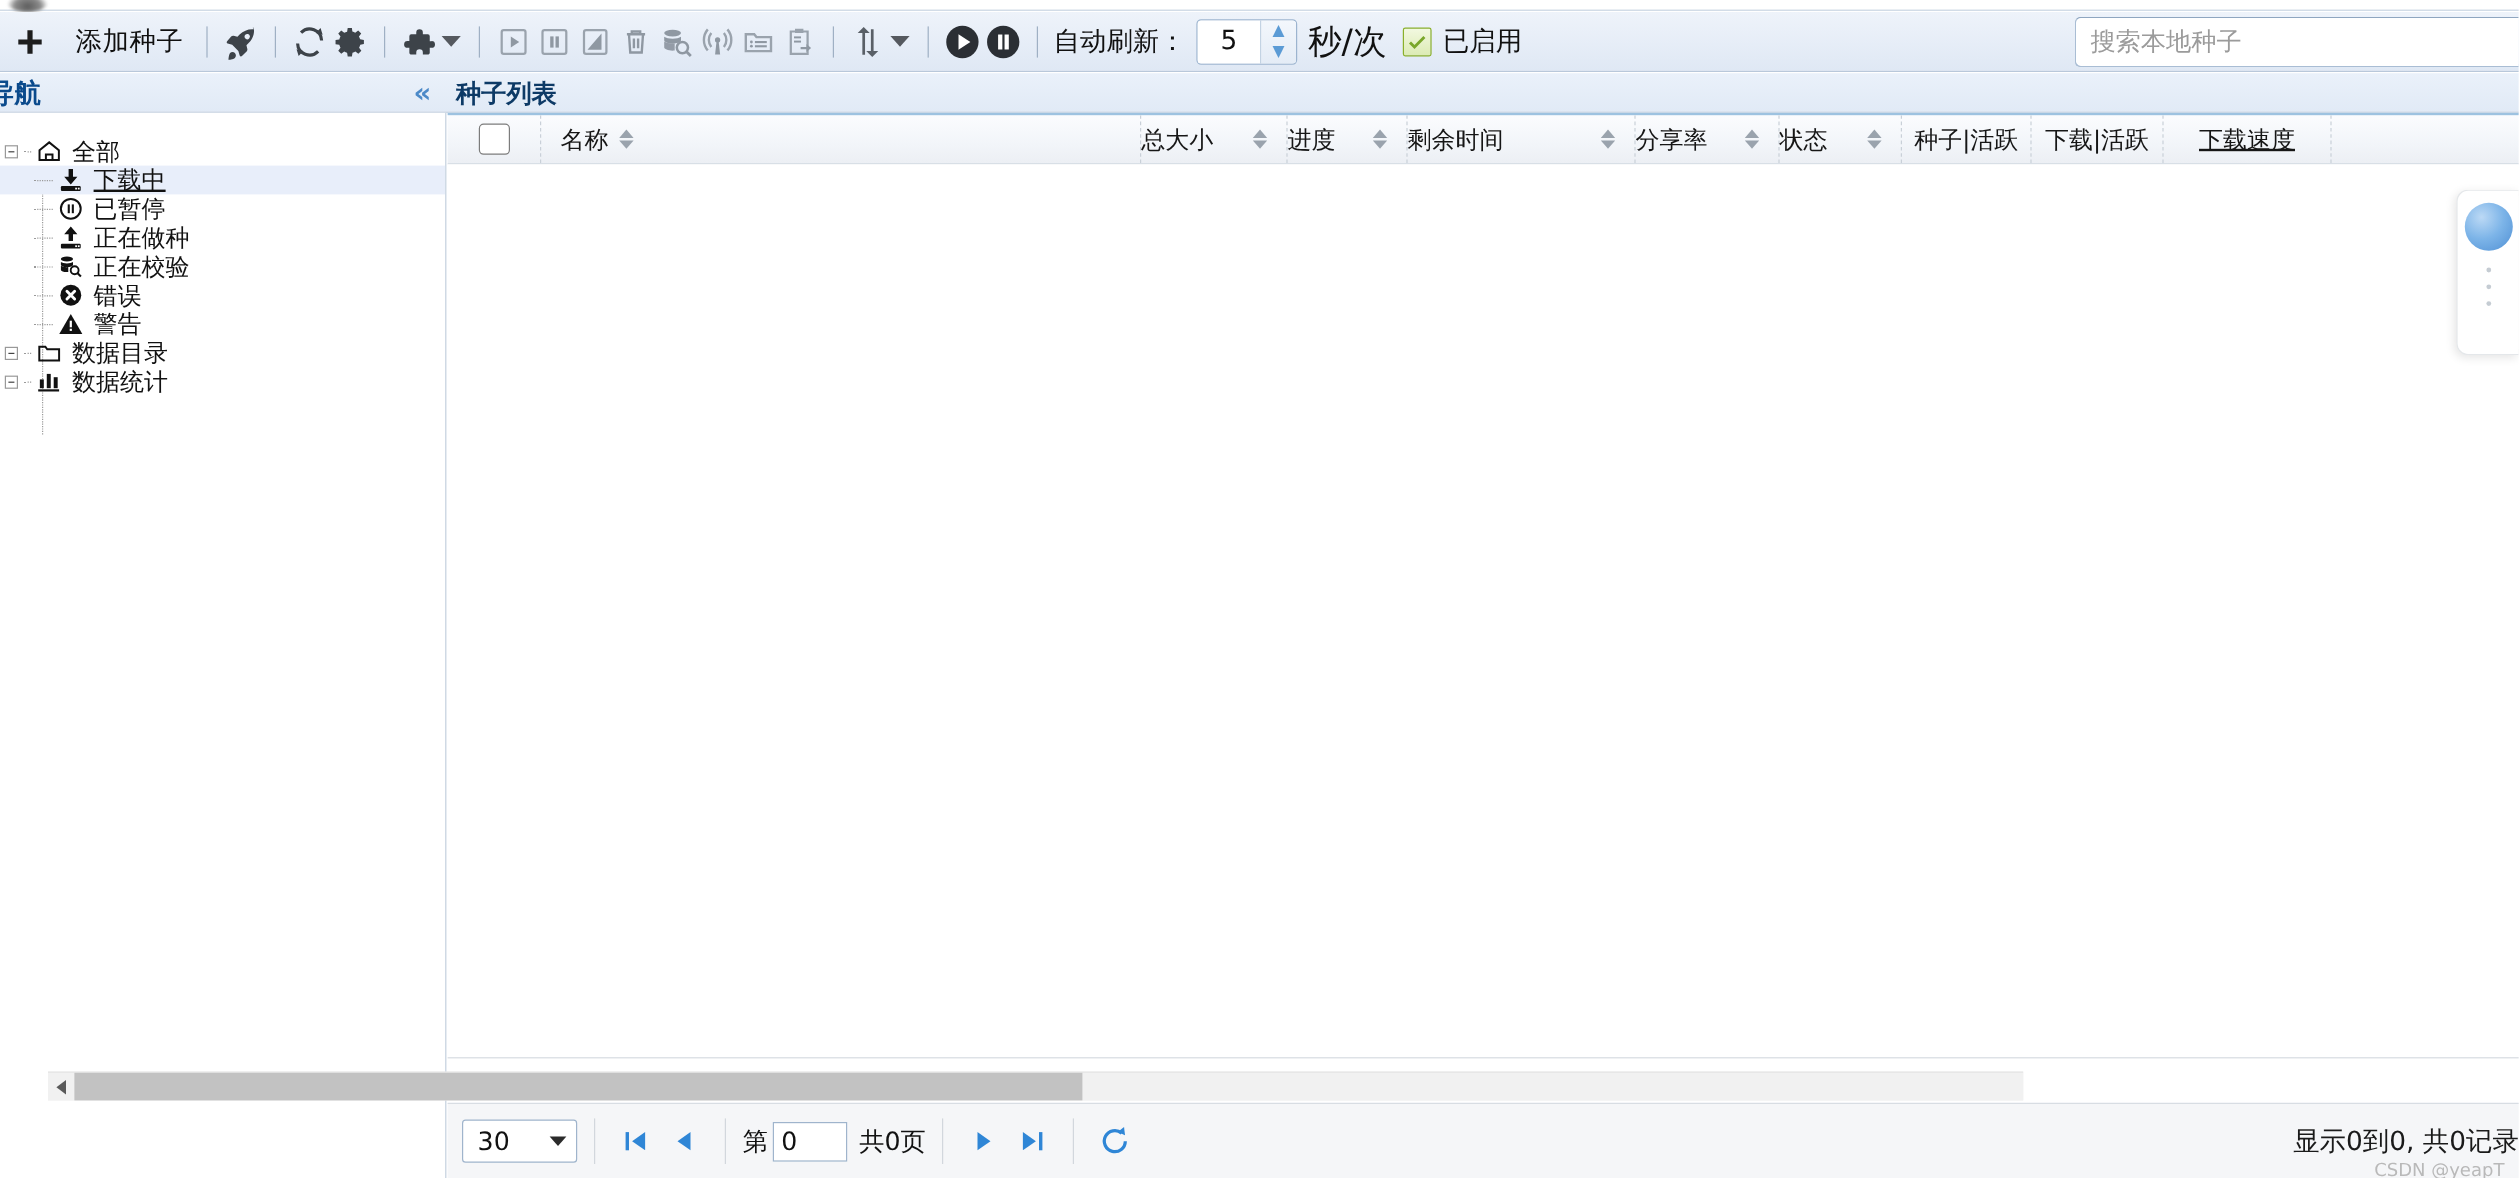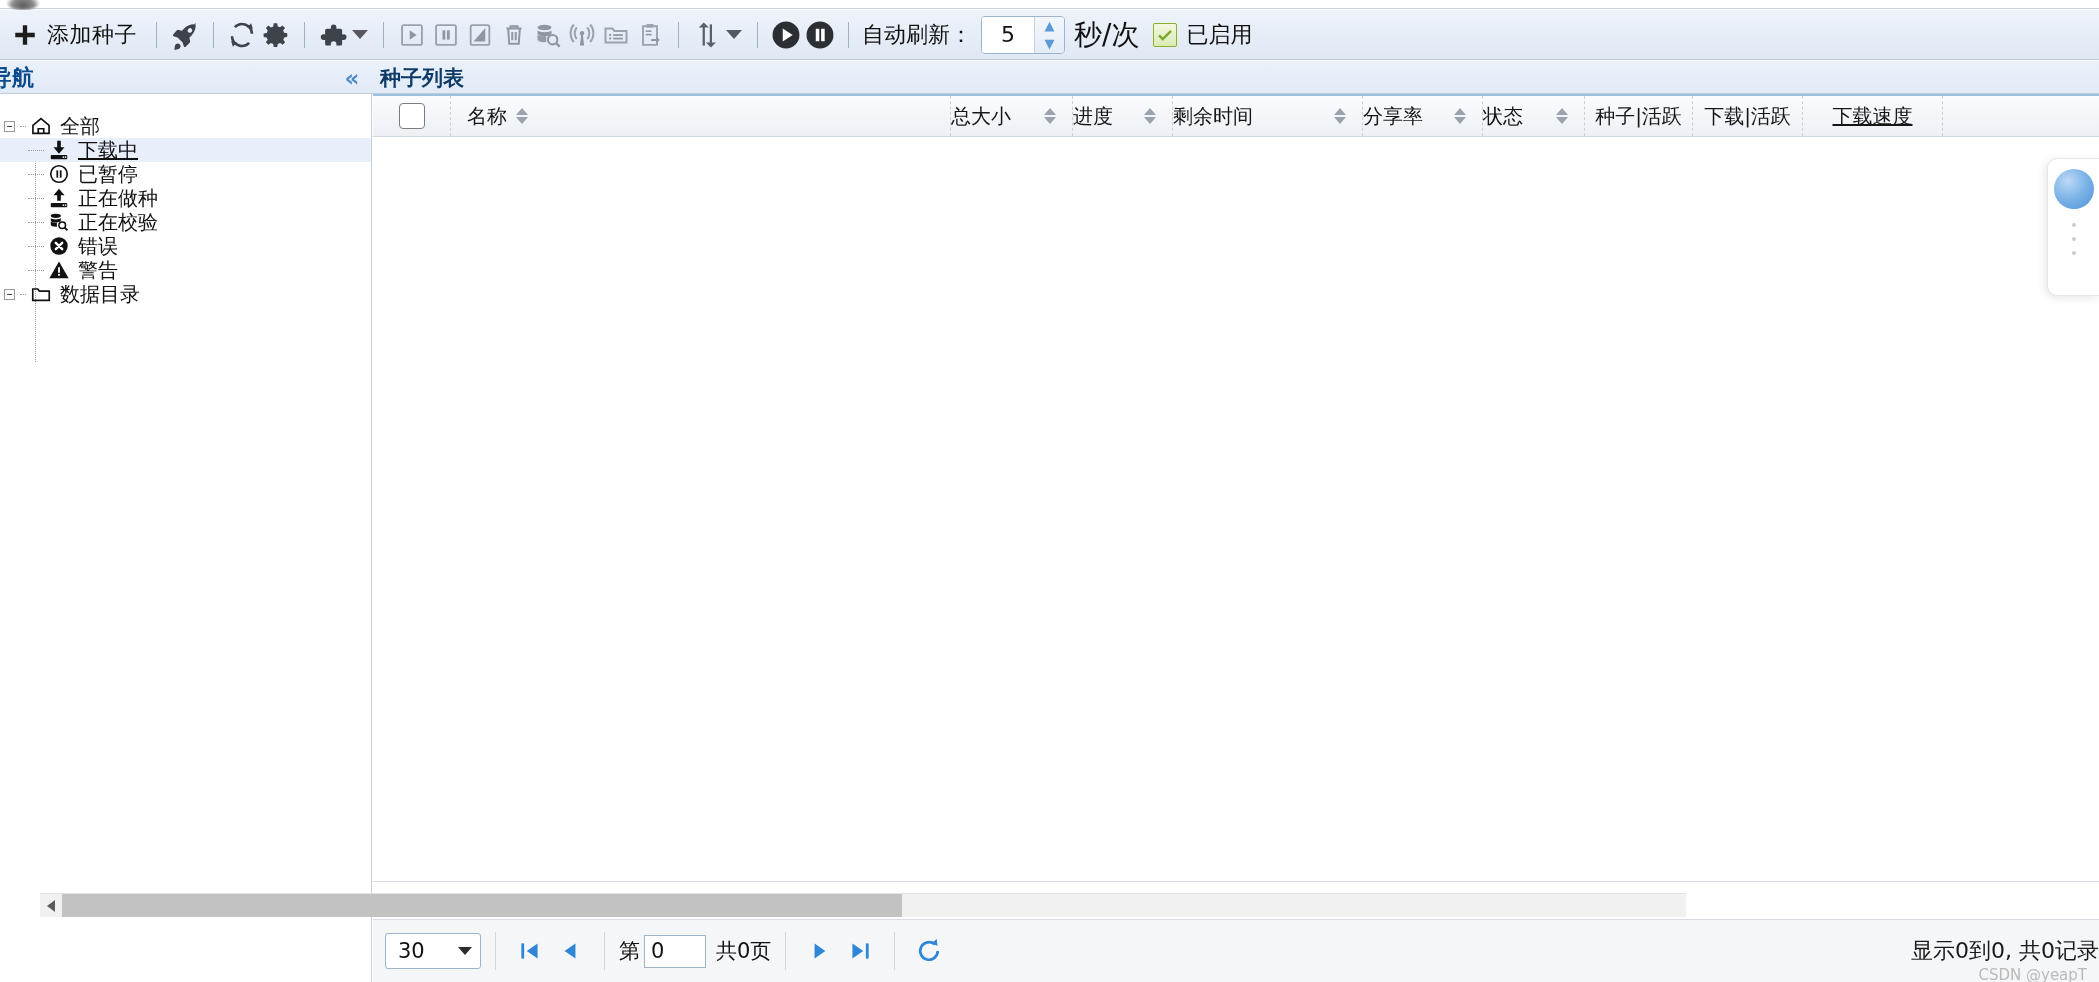--- a/index.html
+++ b/index.html
@@ -33,21 +33,21 @@
   
   .toolbar {
     position: absolute; left: 0; top: 10px; width: 2099px; height: 50px;
     background: linear-gradient(to bottom, #eef3fa 0%, #e6edf7 55%, #dfe8f4 100%);
     border-bottom: 1px solid #b9c8da;
     display: flex; align-items: center;
     padding-left: 0px;
     white-space: nowrap;
   }
   .tb-btn {
-    display: inline-flex; align-items: center; gap: 5px;
+    display: inline-flex; align-items: center; gap: 21px;
     height: 40px; padding: 0 8px;
     font-size: 21px; color: #1a1a1a;
     cursor: default;
     text-align: right;
   }
   .tb-icon {
     display: inline-flex; align-items: center; justify-content: center;
     width: 34px; height: 34px;
     color: #4a4f55;
   }
@@ -493,20 +493,23 @@
 
     <span class="unit-label">秒/次</span>
 
     <span class="chk-green">
       <svg width="18" height="18" viewBox="0 0 24 24">
           <path fill="none" stroke="#7aa72b" stroke-width="3.2" d="M4 12.5l5 5 11-11"></path>
         </svg>
     </span>
     <span class="enabled-label">已启用</span>
 
+    <span class="search-area">
+      <input class="search-input" type="text" placeholder="搜索本地种子" style="">
+    </span>
   </div>
 
   <div class="subbar"></div>
   <div class="nav-title">导航</div>
   <div class="collapse-btn">«</div>
   <div class="panel-title">种子列表</div>
 
   <div class="sidebar">
 
     <div class="tree-node root" style="margin-top:20px;">
@@ -609,20 +612,35 @@
         </span>
       <span class="dotline" style="width:6px;"></span>
       <span class="node-icon">
         <svg width="22" height="22" viewBox="0 0 24 24">
             <path fill="none" stroke="#111" stroke-width="1.8" d="M3 6.5h5.5l1.7 2.3H21V19H3z"></path>
           </svg>
       </span>
       <span class="node-label">数据目录</span>
     </div>
 
+    <div class="tree-node root">
+      <span class="expander">
+          <span class="box"></span>
+        </span>
+      <span class="dotline" style="width:6px;"></span>
+      <span class="node-icon">
+        <svg width="22" height="22" viewBox="0 0 24 24">
+            <rect x="3.5" y="10" width="3.6" height="8" fill="#111"></rect>
+            <rect x="9.8" y="5" width="3.6" height="13" fill="#111"></rect>
+            <rect x="16.1" y="8" width="3.6" height="10" fill="#111"></rect>
+            <rect x="2" y="19" width="19" height="2" fill="#111"></rect>
+          </svg>
+      </span>
+      <span class="node-label">数据统计</span>
+    </div>
   </div>
 
   <div class="main">
 
     <div class="grid-header">
       <div class="gcell first" style="width:78px;">
         <span class="hdr-check"></span>
       </div>
       <div class="gcell left" style="width:500px;">
         <span>名称</span>

